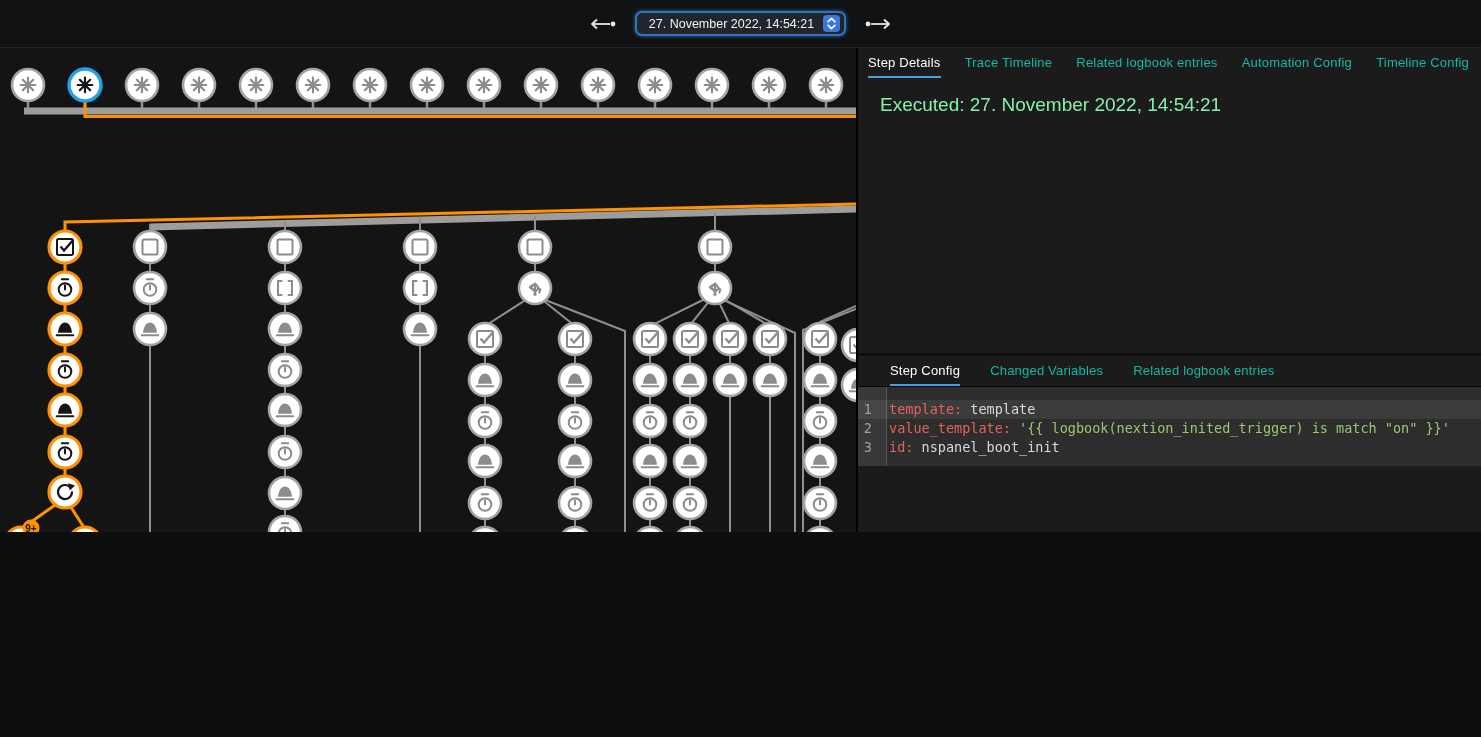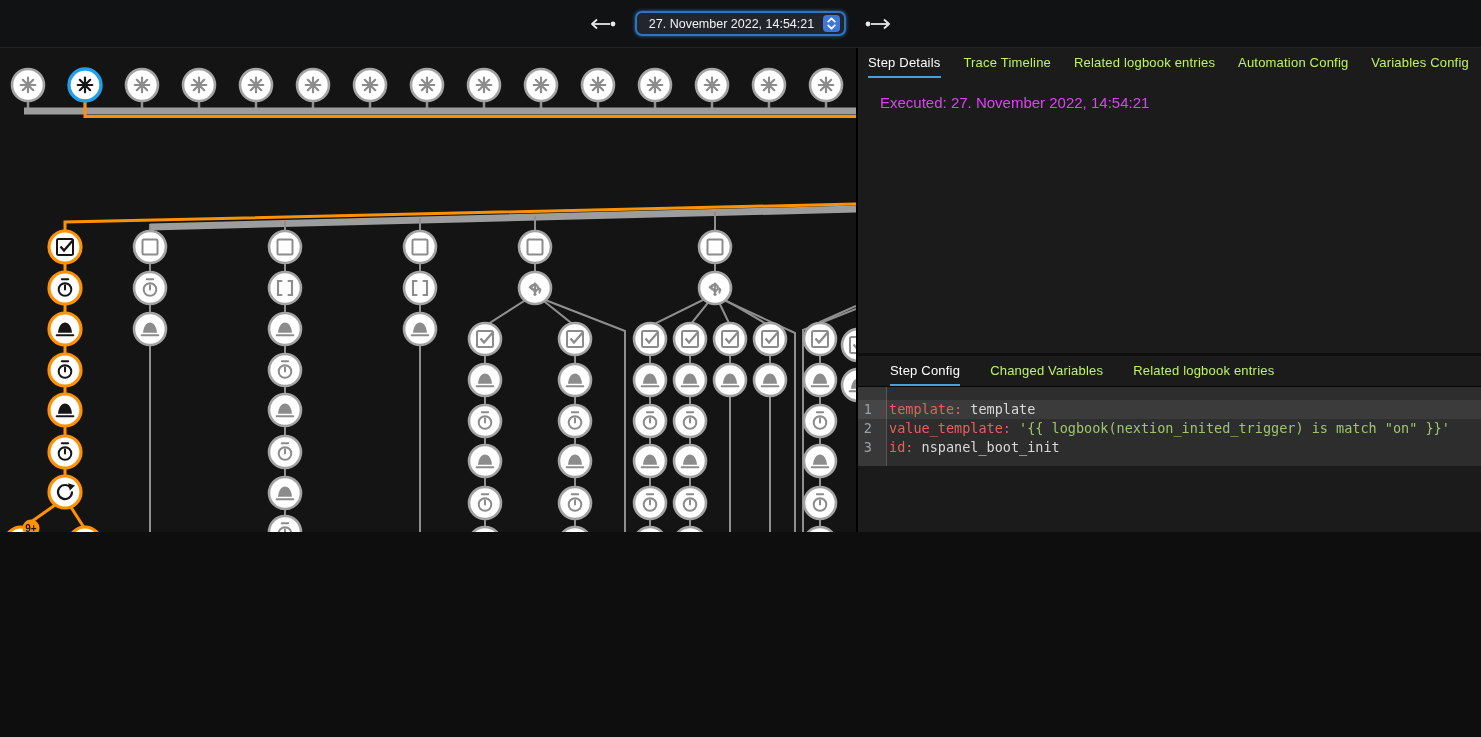--- a/index.html
+++ b/index.html
@@ -16,24 +16,24 @@
   .stepper{width:17px;height:17px;border-radius:4px;background:#3e77d8;display:flex;
            align-items:center;justify-content:center;}
   
   .graph-pane{position:absolute;left:0;top:48px;width:856px;height:689px;background:#141414;overflow:hidden;}
   
   .right-panel{position:absolute;left:856px;top:48px;width:625px;height:689px;background:#1b1b1b;
                border-left:2px solid #000;color:#e4e4e4;}
   .tabs{display:flex;align-items:stretch;height:30px;}
   .tabs-upper{justify-content:space-between;padding:0 12px 0 10px;}
   .tabs-lower{justify-content:flex-start;gap:30px;padding:0 0 0 32px;}
-  .tab{display:flex;align-items:center;font-size:13px;color:#bef264;letter-spacing:.2px;
+  .tab{display:flex;align-items:center;font-size:13px;color:#14b8a6;letter-spacing:.2px;
        border-bottom:2px solid transparent;cursor:pointer;white-space:nowrap;}
   .tab.active{color:#fff;border-bottom-color:var(--accent,#42a1e0);}
-  .executed{position:absolute;left:22px;top:46px;font-size:15px;color:#d946ef;}
+  .executed{position:absolute;left:22px;top:46px;font-size:19px;color:#86efac;}
   .lower-panel{position:absolute;left:0;top:305px;width:100%;border-top:3px solid #0e0e0e;background:#1b1b1b;}
   .lower-divider{height:1px;background:#060606;}
   
   .code-editor{position:relative;background:#2d2d2d;padding:13px 0 9px 0;
                font-family:"DejaVu Sans Mono",monospace;font-size:13.5px;line-height:19px;}
   .code-editor::before{content:'';position:absolute;left:0;top:0;bottom:0;width:28px;background:#383838;
                border-right:1px solid #585858;}
   .code-line{position:relative;display:flex;}
   .code-line.active{background:rgba(255,255,255,0.07);}
   .ln{width:21px;padding-right:7px;text-align:right;color:#9aa0a3;flex:none;}
@@ -576,21 +576,21 @@
         </g>
       </svg>
   </div>
 
   <div class="right-panel">
     <div class="tabs tabs-upper" id="detail-tabs">
         <div class="tab active">Step Details</div>
         <div class="tab">Trace Timeline</div>
         <div class="tab">Related logbook entries</div>
         <div class="tab">Automation Config</div>
-        <div class="tab">Variables Config</div>
+        <div class="tab">Timeline Config</div>
       </div>
     <div class="executed">Executed: 27. November 2022, 14:54:21</div>
 
     <div class="lower-panel">
       <div class="tabs tabs-lower" id="config-tabs">
           <div class="tab active">Step Config</div>
           <div class="tab">Changed Variables</div>
           <div class="tab">Related logbook entries</div>
         </div>
       <div class="lower-divider"></div>

